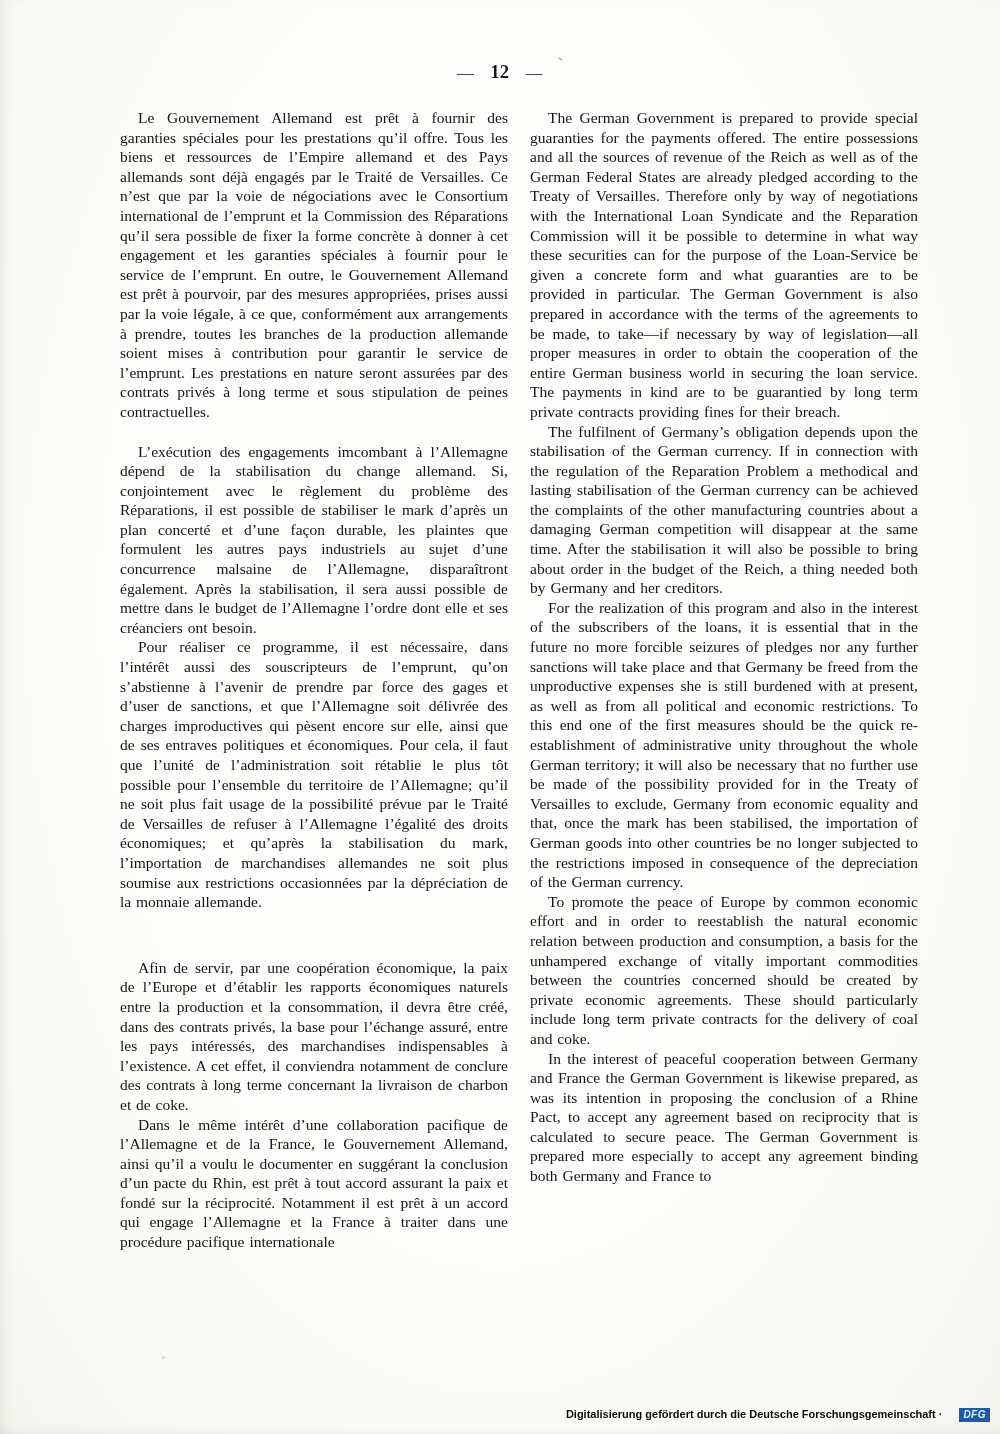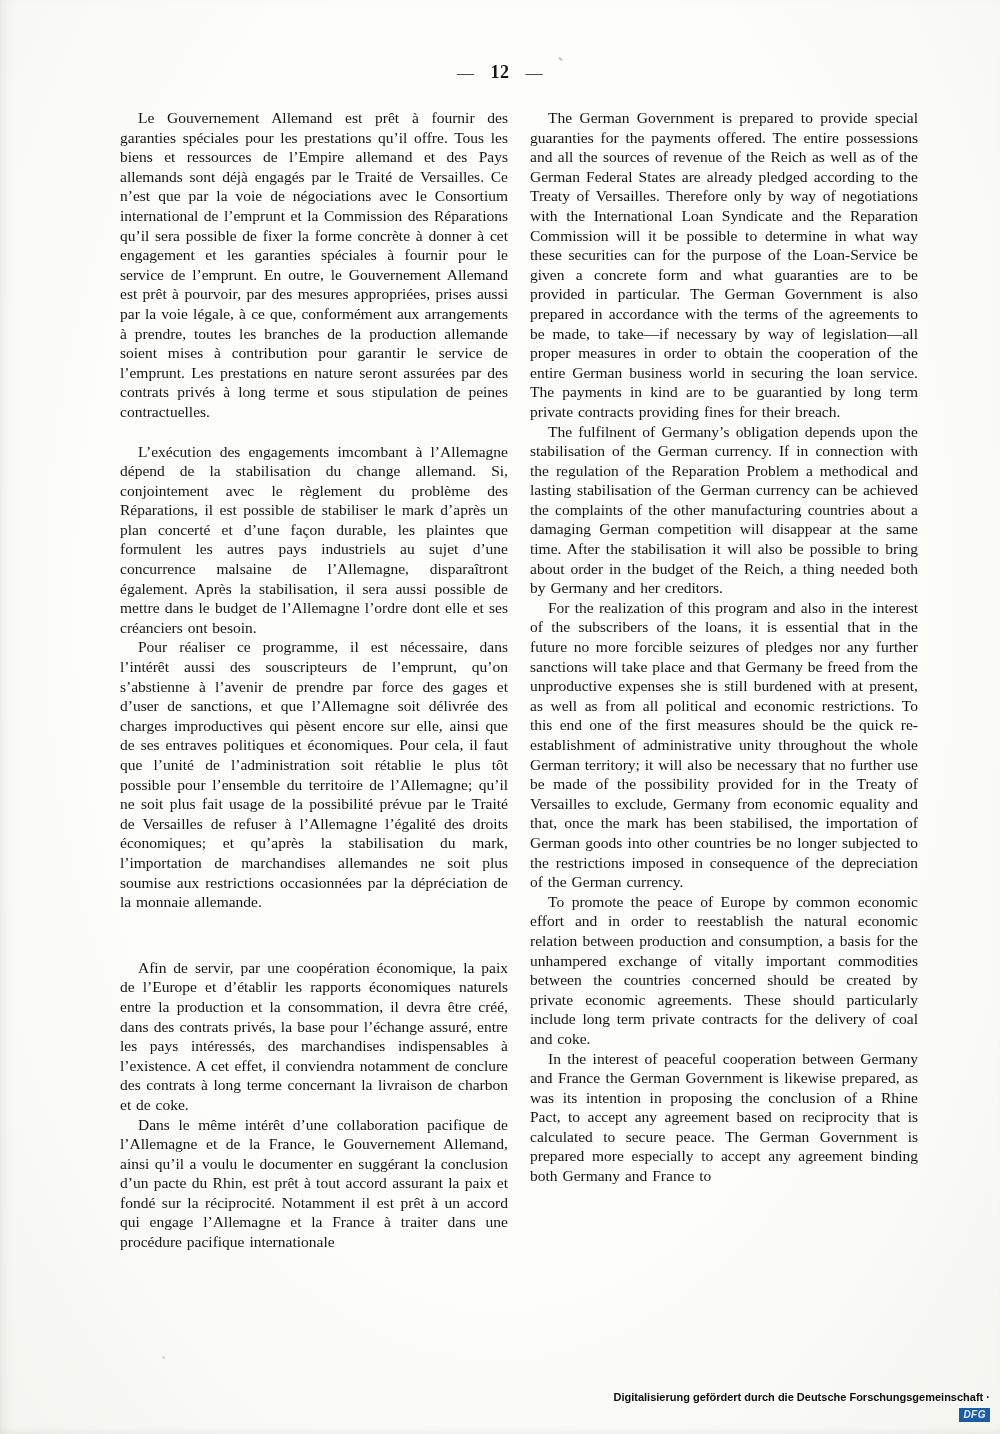--- a/index.html
+++ b/index.html
@@ -65,27 +65,26 @@
     text-indent: 18px;
   }
   .col p.gap-none { margin-top: 0; }
   .col p.gap-one-line { margin-top: 20px; }
   .col p.gap-large { margin-top: 46px; }
   .page-footer {
     position: absolute;
     right: 10px;
     bottom: 12px;
     display: flex;
-    align-items: flex-end;
+    align-items: flex-start;
     gap: 5px;
     font-family: "Liberation Sans", "DejaVu Sans", sans-serif;
     font-size: 11px;
     font-weight: bold;
     color: #0d0d0d;
-    flex-direction: column;
   }
   .dfg-logo {
     display: inline-block;
     color: #ddeafa;
     font-size: 10px;
     font-weight: bold;
     font-style: italic;
     padding: 1px 4px 2px 4px;
     line-height: 11px;
     letter-spacing: 0.5px;

